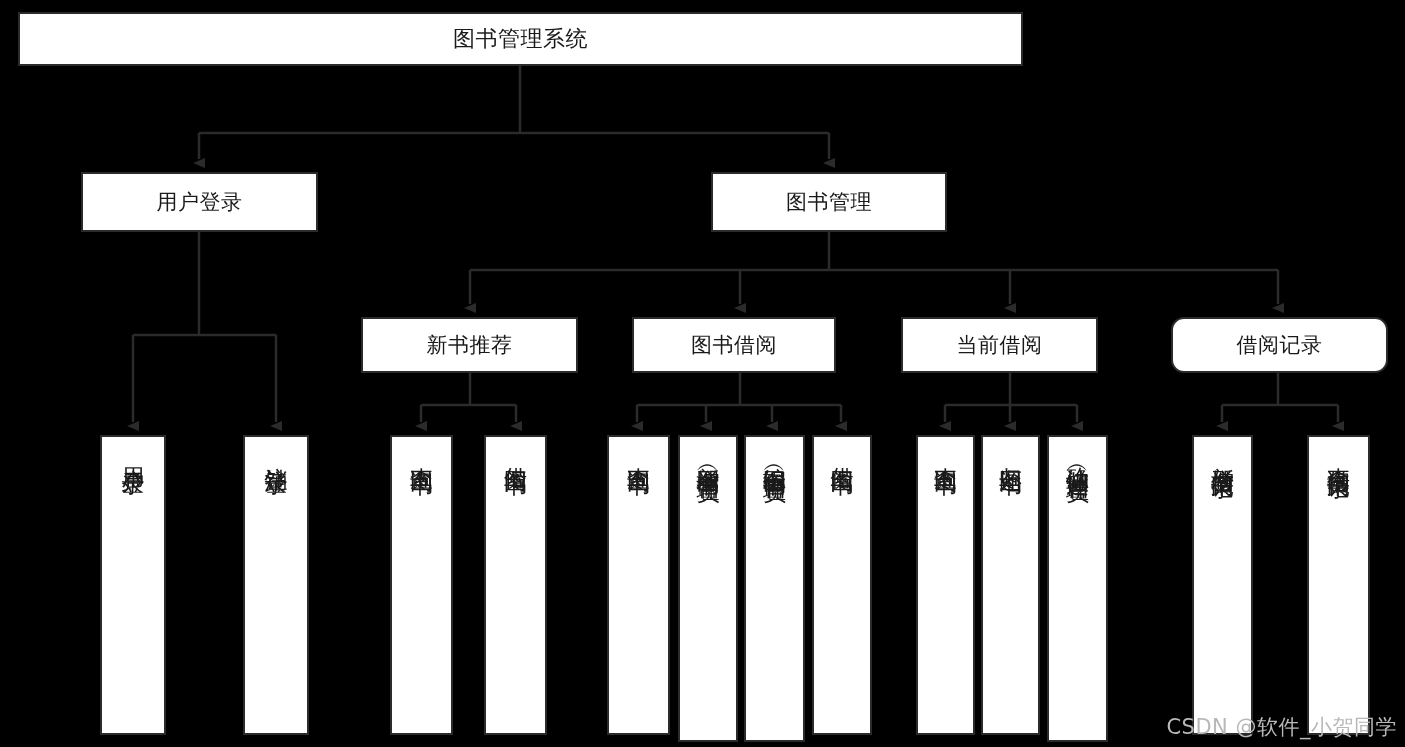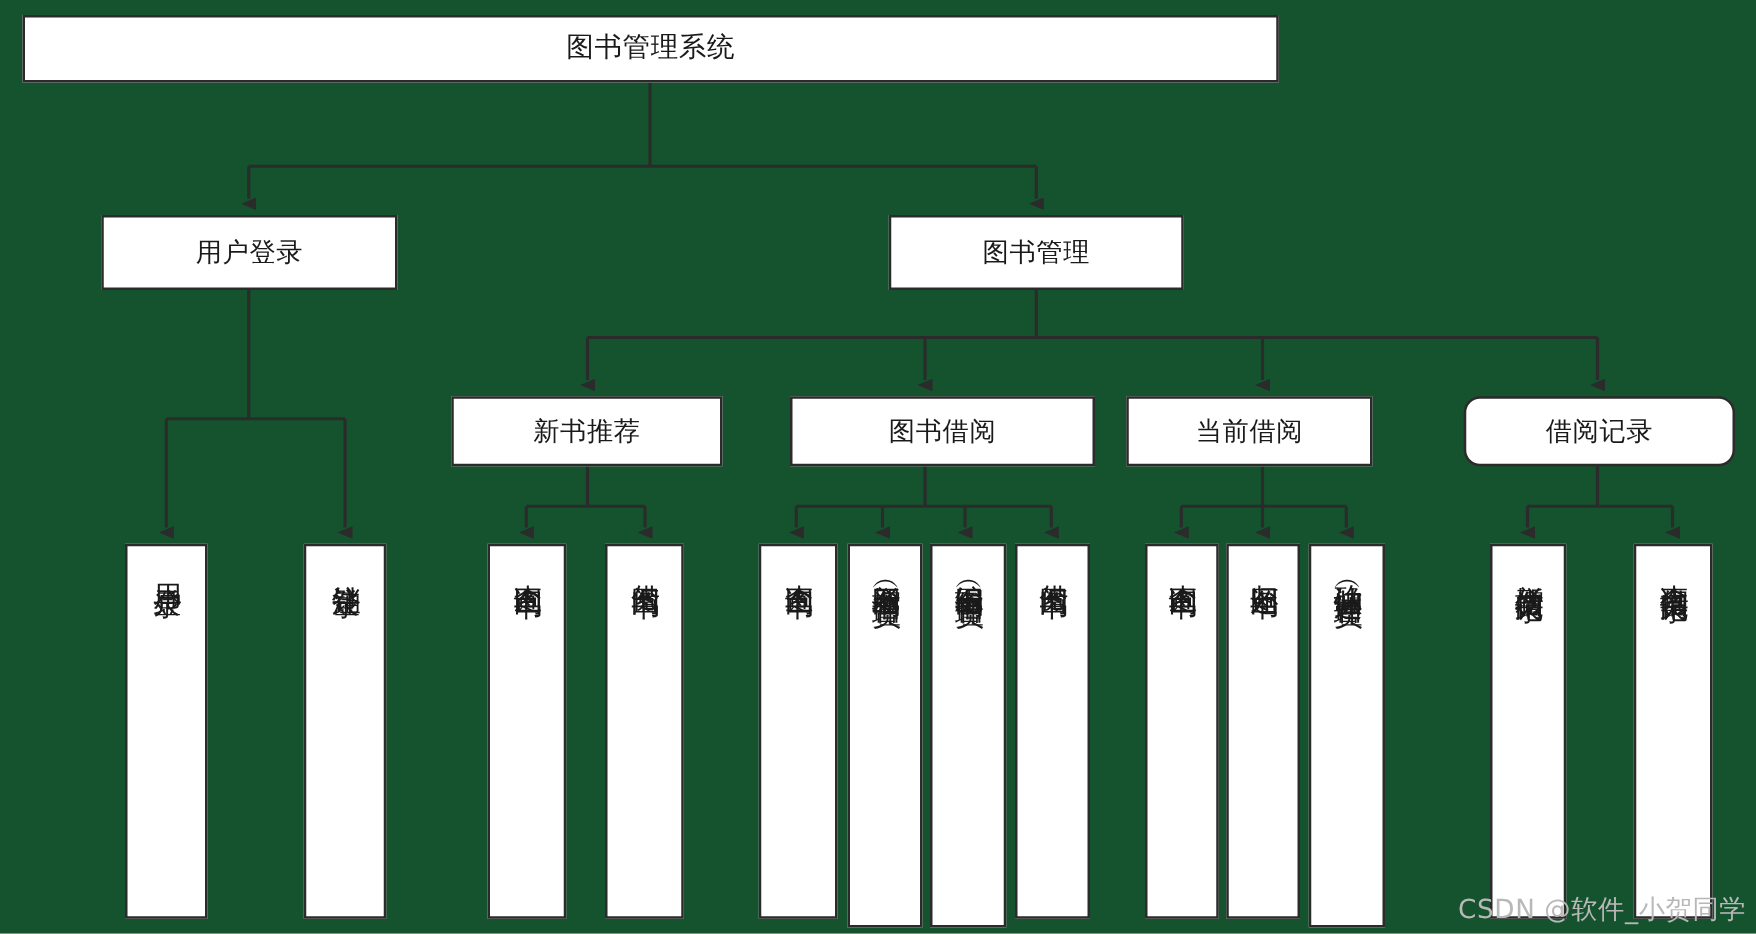--- a/index.html
+++ b/index.html
@@ -9,21 +9,21 @@
     background: #ffffff;
   }
   body {
     font-family: "DejaVu Sans", "Liberation Sans", sans-serif;
     color: #1a1a1a;
   }
   #canvas {
     position: relative;
     width: 1405px;
     height: 747px;
-    background: #14532d;
+    background: #000000;
     overflow: hidden;
   }
   #edges {
     position: absolute;
     left: 0;
     top: 0;
     width: 1405px;
     height: 747px;
     pointer-events: none;
   }
@@ -129,21 +129,21 @@
   <div id="node-layer">
       <div class="node horiz" style="left: 81px; top: 172px; width: 237px; height: 60px;">
         <span class="label">用户登录</span>
       </div>
       <div class="node horiz" style="left: 711px; top: 172px; width: 236px; height: 60px; align-items: center;">
         <span class="label">图书管理</span>
       </div>
       <div class="node horiz" style="left: 361px; top: 317px; width: 217px; height: 56px; align-items: center;">
         <span class="label">新书推荐</span>
       </div>
-      <div class="node horiz" style="left: 632px; top: 317px; width: 244px; height: 56px;">
+      <div class="node horiz" style="left: 632px; top: 317px; width: 204px; height: 56px;">
         <span class="label">图书借阅</span>
       </div>
       <div class="node horiz" style="left: 901px; top: 317px; width: 197px; height: 56px;">
         <span class="label">当前借阅</span>
       </div>
       <div class="node horiz" style="left: 1171px; top: 317px; width: 217px; height: 56px; border-radius: 13px;">
         <span class="label">借阅记录</span>
       </div>
       <div class="node vert" style="left: 100px; top: 435px; width: 66px; height: 300px;">
         <span class="label">用户登录</span>

